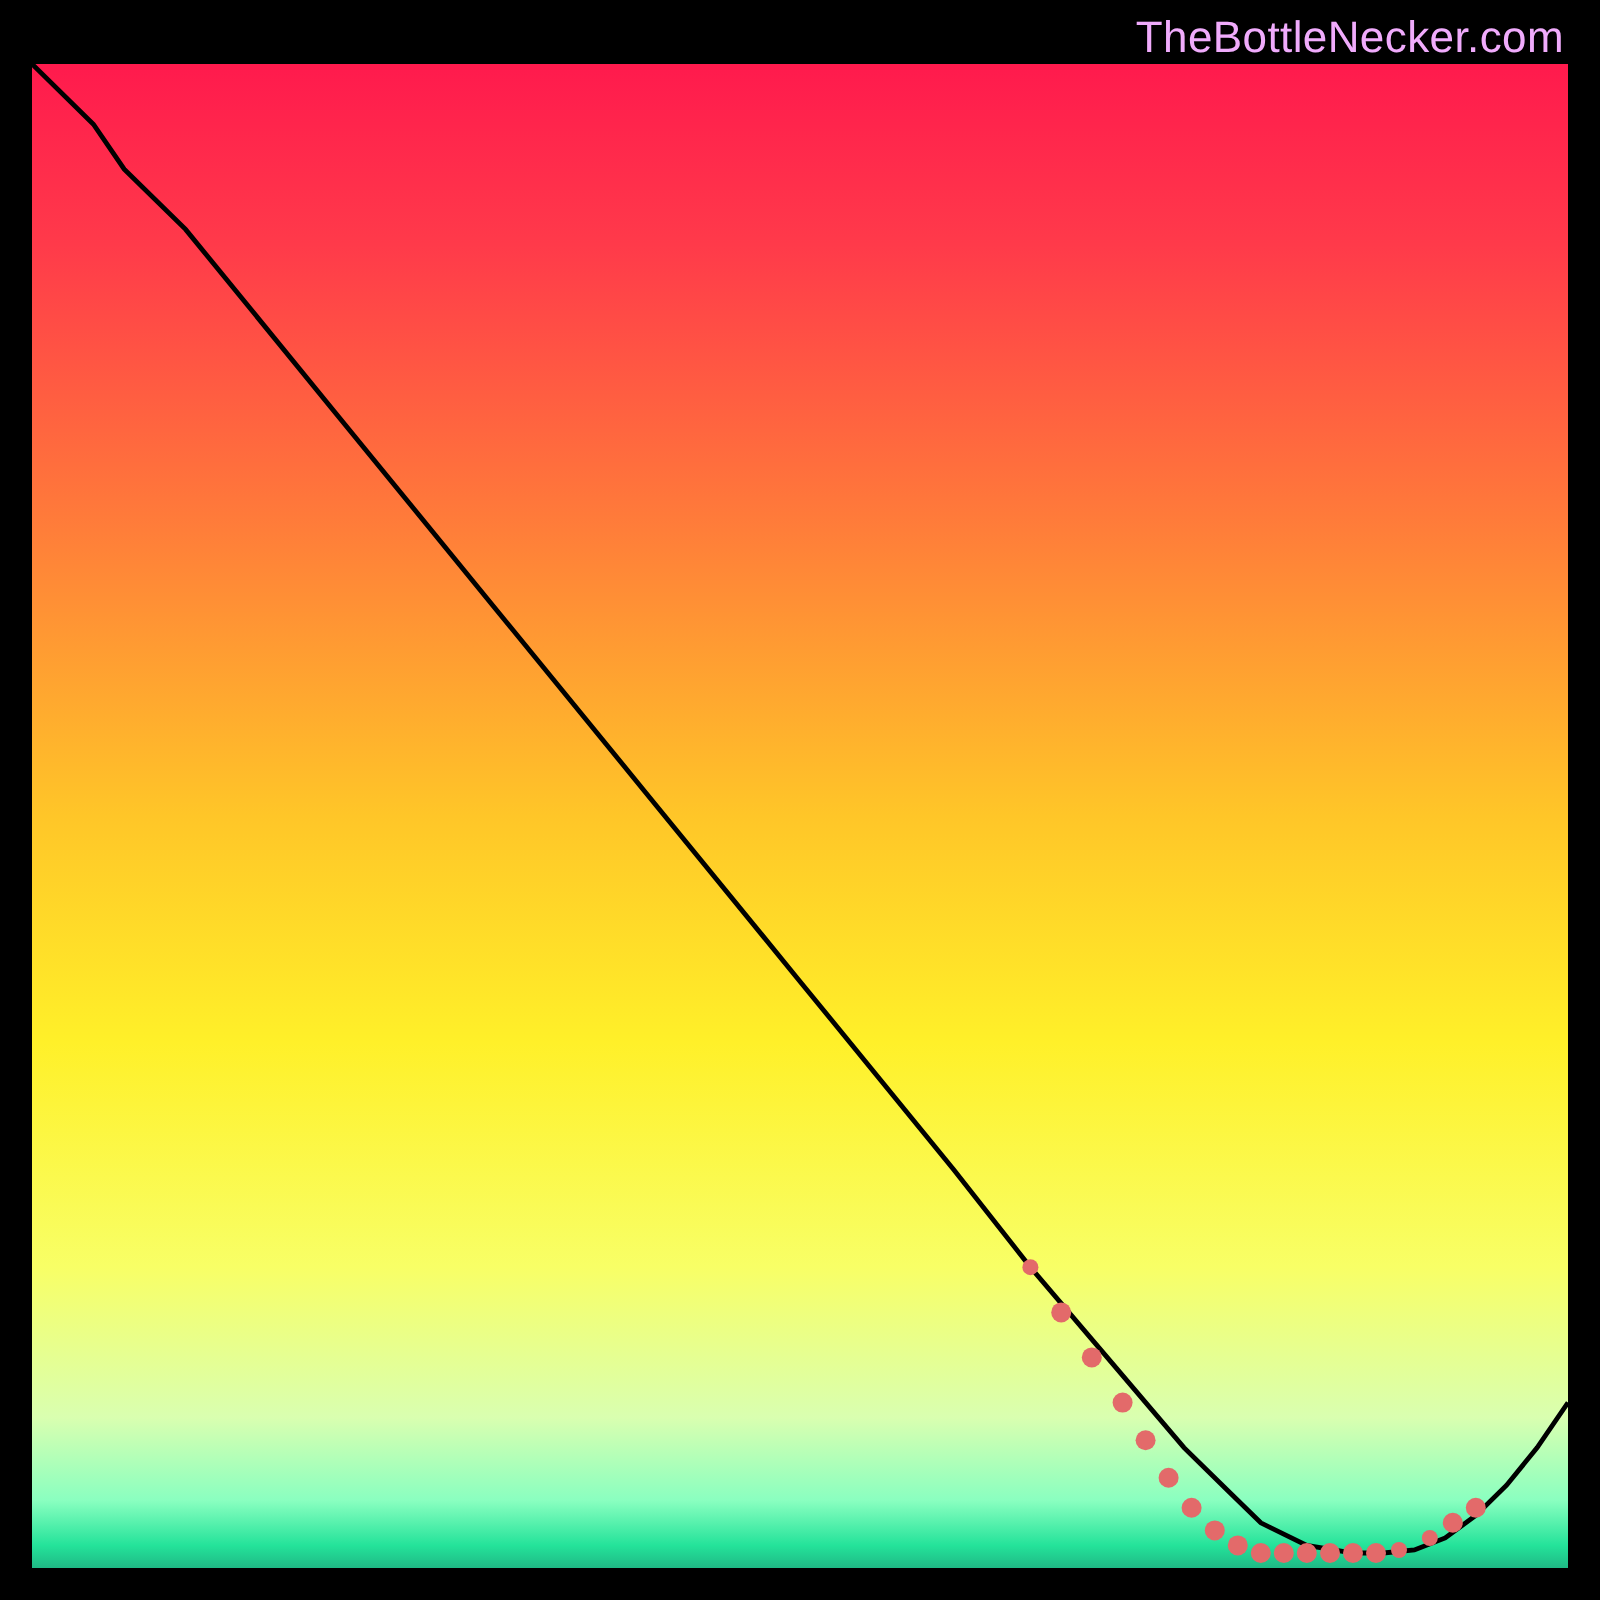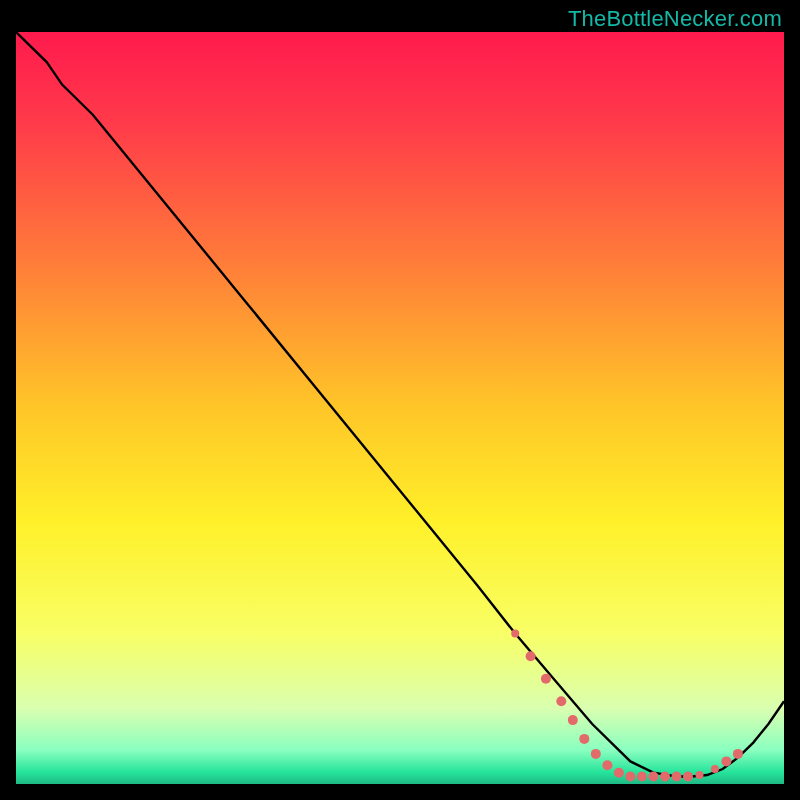--- a/index.html
+++ b/index.html
@@ -25,21 +25,21 @@
   }
   .plot svg {
     display: block;
     width: 768px;
     height: 752px;
   }
   .watermark {
     position: absolute;
     top: 6px;
     right: 18px;
-    color: #14b8a6;
+    color: #f0abfc;
     font-size: 22px;
     letter-spacing: 0.2px;
     font-weight: 400;
   }
 </style>
 </head>
 <body>
 
 <div class="stage">
   <div class="watermark">TheBottleNecker.com</div>

